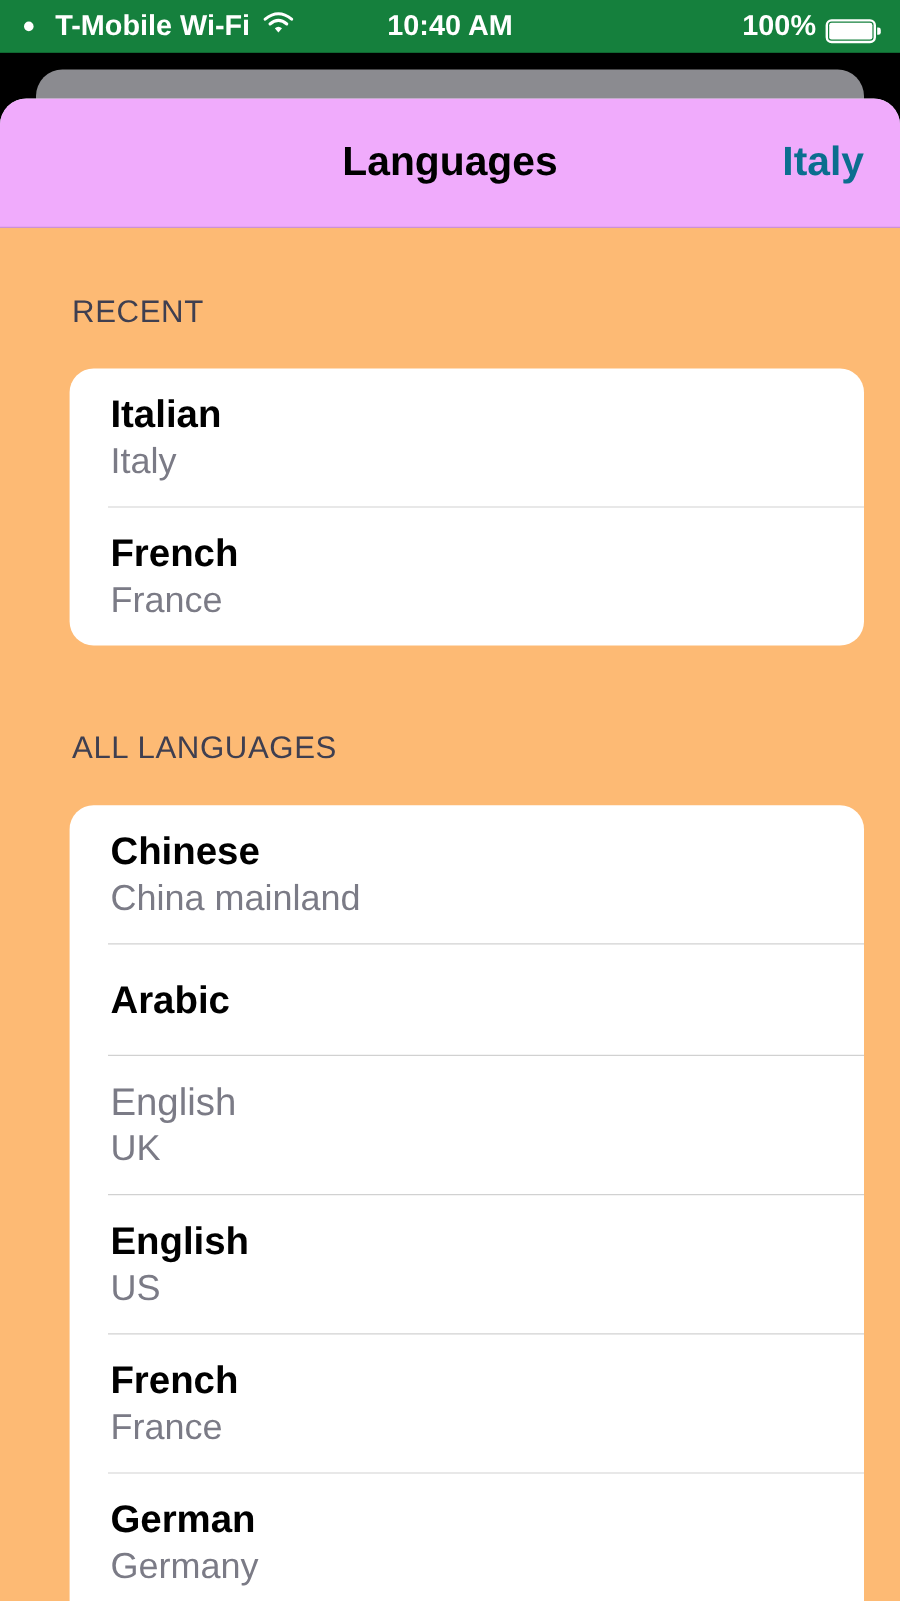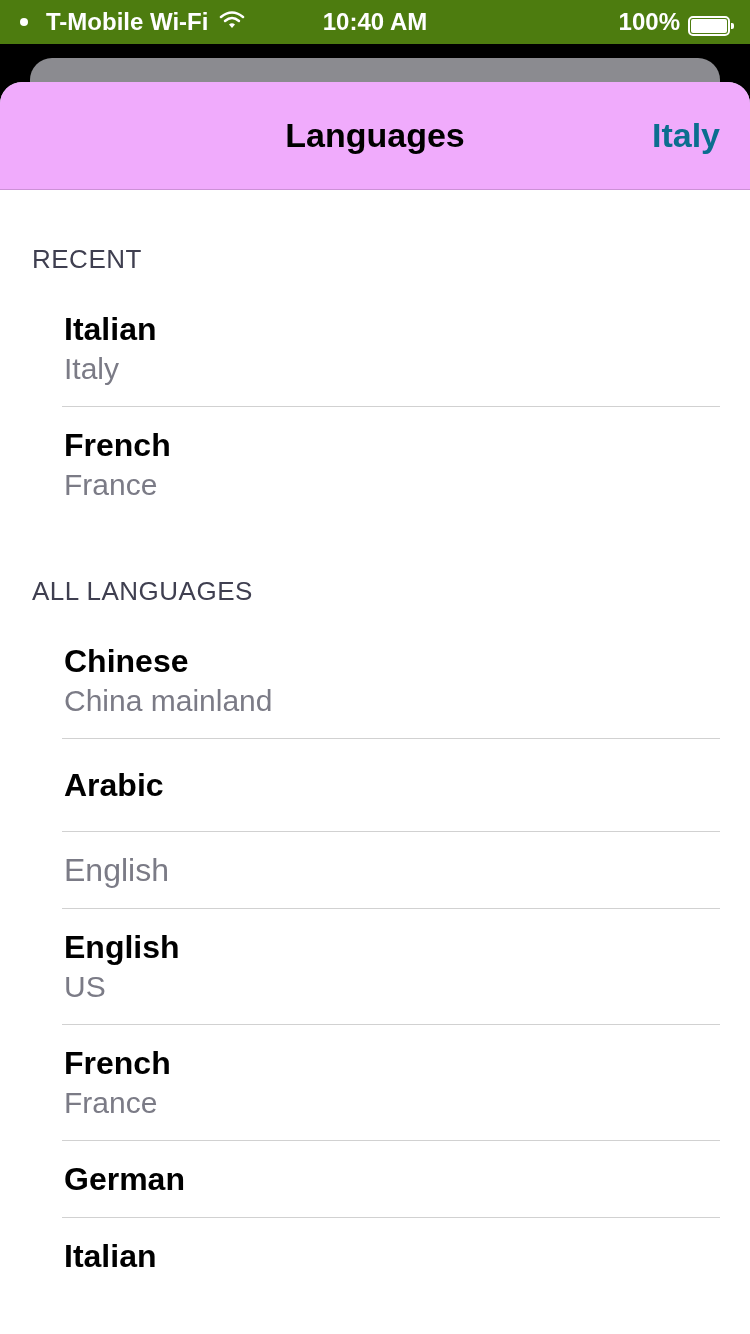--- a/index.html
+++ b/index.html
@@ -11,21 +11,21 @@
     }
     body {
       width: 750px;
       height: 1334px;
       background: #000;
       overflow: hidden;
       position: relative;
     }
     .status-bar {
       height: 44px;
-      background: #4d7c0f;
+      background: #15803d;
       color: #fff;
       display: flex;
       align-items: center;
       justify-content: space-between;
       padding: 0 20px;
       font-size: 24px;
       font-weight: 600;
       gap: 27px;
     }
     .status-left {
@@ -115,35 +115,36 @@
     }
     .done-button {
       position: absolute;
       right: 30px;
       font-size: 34px;
       font-weight: 600;
       color: #0b6e8f;
       cursor: pointer;
     }
     .content {
-      background: #ffffff;
+      background: #fdba74;
       overflow-y: auto;
       height: calc(100% - 108px);
+      padding-left: 28px;
     }
     .section-header {
       padding: 54px 32px 16px 32px;
       font-size: 26px;
       font-weight: 400;
       color: #3f3f50;
       letter-spacing: 0.5px;
       text-transform: uppercase;
     }
     .list-group {
       background: #fff;
-      margin: 0 30px;
+      margin: 16px 30px;
       border-radius: 20px;
       overflow: hidden;
     }
     .list-item {
       padding: 18px 32px 18px 2px;
       margin-left: 32px;
       border-bottom: 1px solid rgba(0,0,0,0.18);
       cursor: pointer;
     }
     .list-item:last-child {
@@ -219,31 +220,33 @@
     <div class="list-group" id="all-list">
         <div class="list-item">
           <div class="list-item-primary">Chinese</div>
           <div class="list-item-secondary">China mainland</div>
         </div>
         <div class="list-item single-line">
           <div class="list-item-primary">Arabic</div>
         </div>
         <div class="list-item">
           <div class="list-item-primary dimmed">English</div>
+          <div class="list-item-secondary">UK</div>
         </div>
         <div class="list-item">
           <div class="list-item-primary">English</div>
           <div class="list-item-secondary">US</div>
         </div>
         <div class="list-item">
           <div class="list-item-primary">French</div>
           <div class="list-item-secondary">France</div>
         </div>
         <div class="list-item">
           <div class="list-item-primary">German</div>
+          <div class="list-item-secondary">Germany</div>
         </div>
         <div class="list-item">
           <div class="list-item-primary">Italian</div>
         </div>
       </div>
 
   </div>
 </div>
 
 </body></html>

